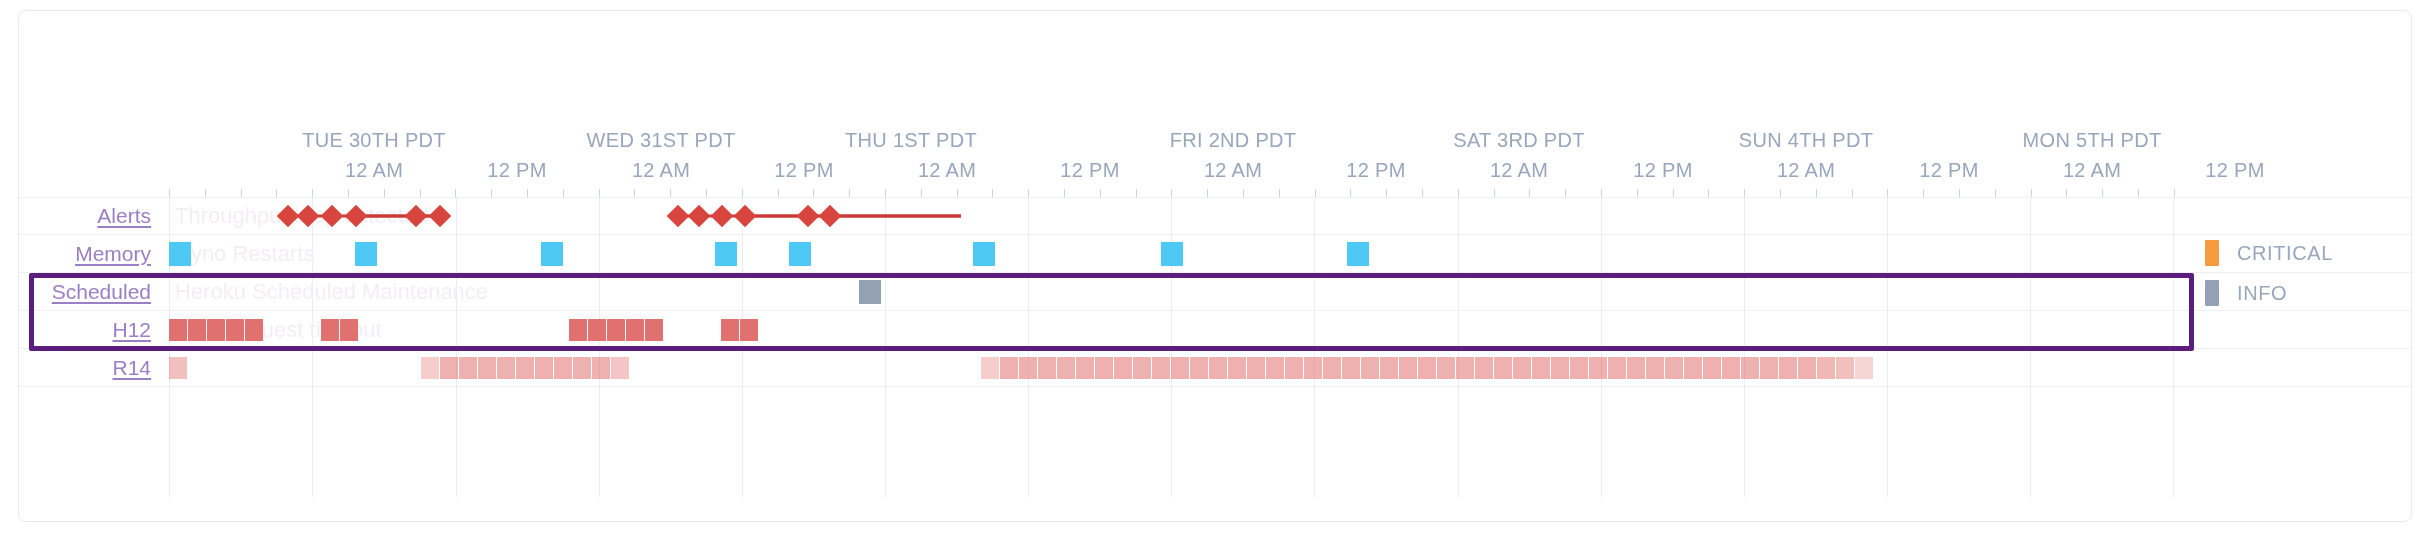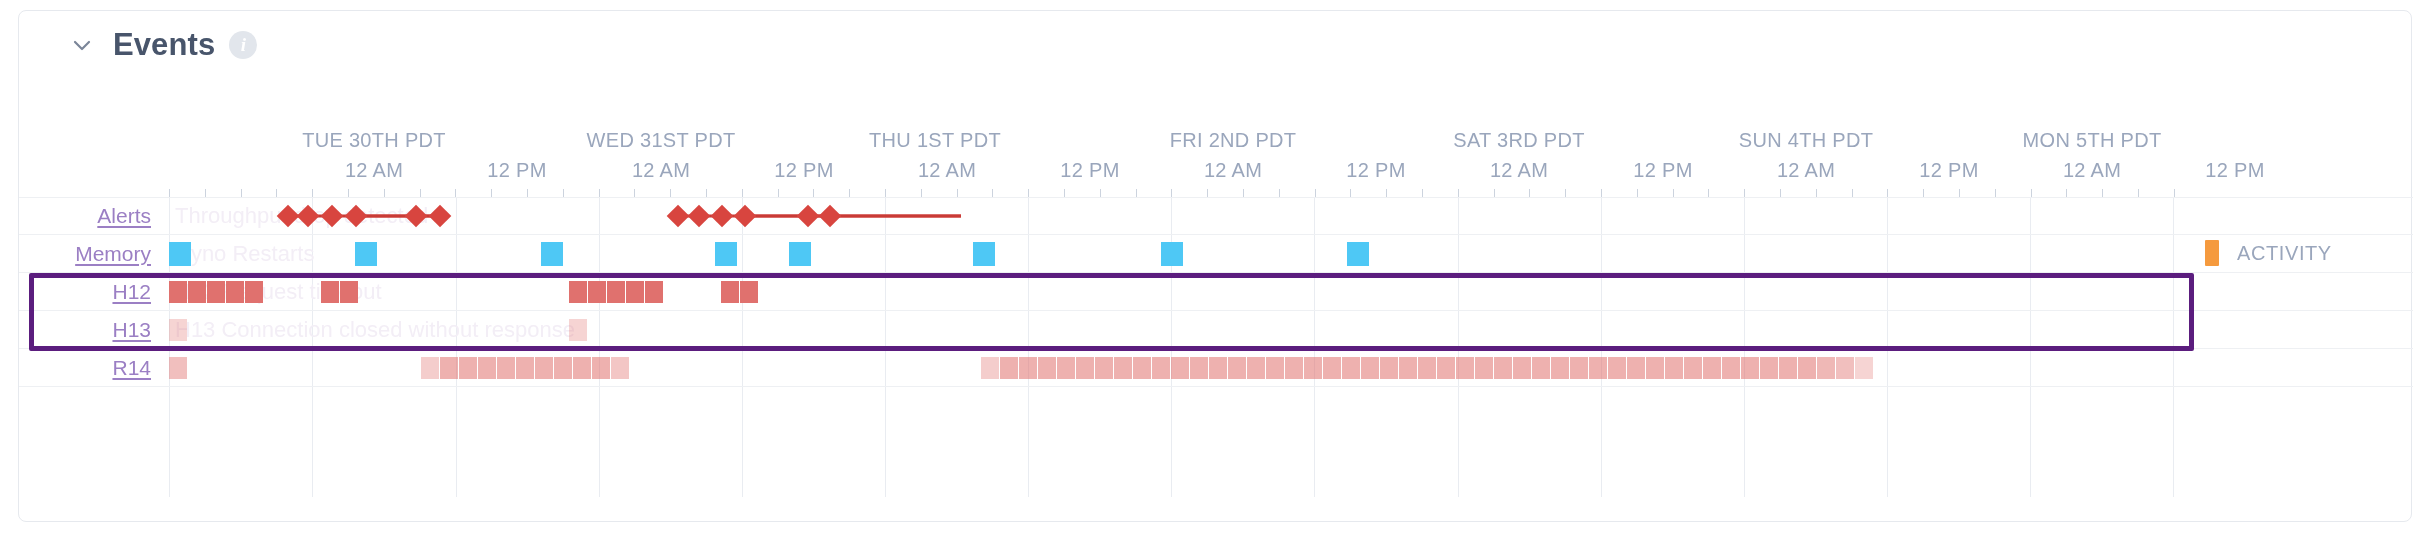--- a/index.html
+++ b/index.html
@@ -207,34 +207,25 @@
     white-space: nowrap;
     pointer-events: none;
     user-select: none;
   }
 </style>
 </head>
 <body>
 
 <div class="card">
 
-  <div class="card-header">
-    <div class="chevron">
-      <svg width="26" height="26" viewBox="0 0 26 26">
-        <path d="M6 10 L13 17 L20 10" fill="none" stroke="#7b8699" stroke-width="2.2" stroke-linecap="round" stroke-linejoin="round"></path>
-      </svg>
-    </div>
-    <div class="card-title">Events</div>
-    <div class="info-icon">i</div>
-  </div>
 
   <div class="axis-days" id="axis-days">
       <div class="axis-label" style="left: 355px;">TUE 30TH PDT</div>
       <div class="axis-label" style="left: 642px;">WED 31ST PDT</div>
-      <div class="axis-label" style="left: 916px;">THU 1ST PDT</div>
+      <div class="axis-label" style="left: 892px;">THU 1ST PDT</div>
       <div class="axis-label" style="left: 1214px;">FRI 2ND PDT</div>
       <div class="axis-label" style="left: 1500px;">SAT 3RD PDT</div>
       <div class="axis-label" style="left: 1787px;">SUN 4TH PDT</div>
       <div class="axis-label" style="left: 2073px;">MON 5TH PDT</div>
     </div>
 
   <div class="axis-hours" id="axis-hours">
       <div class="axis-label" style="left: 355px;">12 AM</div>
       <div class="axis-label" style="left: 498px;">12 PM</div>
       <div class="axis-label" style="left: 642px;">12 AM</div>
@@ -363,45 +354,44 @@
           <div class="blk" style="left: 186px; width: 22px; height: 24px; background: rgb(78, 200, 245);"></div>
           <div class="blk" style="left: 372px; width: 22px; height: 24px; background: rgb(78, 200, 245);"></div>
           <div class="blk" style="left: 546px; width: 22px; height: 24px; background: rgb(78, 200, 245);"></div>
           <div class="blk" style="left: 620px; width: 22px; height: 24px; background: rgb(78, 200, 245);"></div>
           <div class="blk" style="left: 804px; width: 22px; height: 24px; background: rgb(78, 200, 245);"></div>
           <div class="blk" style="left: 992px; width: 22px; height: 24px; background: rgb(78, 200, 245);"></div>
           <div class="blk" style="left: 1178px; width: 22px; height: 24px; background: rgb(78, 200, 245);"></div>
         </div>
       </div>
       <div class="row">
+        <div class="row-label">Scheduled</div>
+        <div class="row-track">
+          <div class="ghost" style="left: 6px;">Heroku Scheduled Maintenance</div>
+          <div class="blk" style="left: 690px; width: 22px; height: 24px; background: rgb(148, 160, 180);"></div>
+        </div>
+      </div>
+      <div class="row">
         <div class="row-label">H12</div>
         <div class="row-track">
           <div class="ghost" style="left: 6px;">H12 Request timeout</div>
           <div class="blk" style="left: 0px; width: 18px; height: 22px; background: rgb(224, 113, 110);"></div>
           <div class="blk" style="left: 19px; width: 18px; height: 22px; background: rgb(224, 113, 110);"></div>
           <div class="blk" style="left: 38px; width: 18px; height: 22px; background: rgb(224, 113, 110);"></div>
           <div class="blk" style="left: 57px; width: 18px; height: 22px; background: rgb(224, 113, 110);"></div>
           <div class="blk" style="left: 76px; width: 18px; height: 22px; background: rgb(224, 113, 110);"></div>
           <div class="blk" style="left: 152px; width: 18px; height: 22px; background: rgb(224, 113, 110);"></div>
           <div class="blk" style="left: 171px; width: 18px; height: 22px; background: rgb(224, 113, 110);"></div>
           <div class="blk" style="left: 400px; width: 18px; height: 22px; background: rgb(224, 113, 110);"></div>
           <div class="blk" style="left: 419px; width: 18px; height: 22px; background: rgb(224, 113, 110);"></div>
           <div class="blk" style="left: 438px; width: 18px; height: 22px; background: rgb(224, 113, 110);"></div>
           <div class="blk" style="left: 457px; width: 18px; height: 22px; background: rgb(224, 113, 110);"></div>
           <div class="blk" style="left: 476px; width: 18px; height: 22px; background: rgb(224, 113, 110);"></div>
           <div class="blk" style="left: 552px; width: 18px; height: 22px; background: rgb(224, 113, 110);"></div>
           <div class="blk" style="left: 571px; width: 18px; height: 22px; background: rgb(224, 113, 110);"></div>
-        </div>
-      </div>
-      <div class="row">
-        <div class="row-label">H13</div>
-        <div class="row-track">
-          <div class="ghost" style="left: 6px;">H13 Connection closed without response</div>
-          <div class="blk" style="left: 0px; width: 18px; height: 22px; background: rgb(224, 113, 110); opacity: 0.3;"></div>
-          <div class="blk" style="left: 400px; width: 18px; height: 22px; background: rgb(224, 113, 110); opacity: 0.3;"></div>
         </div>
       </div>
       <div class="row">
         <div class="row-label">R14</div>
         <div class="row-track">
           <div class="blk" style="left: 0px; width: 18px; height: 22px; background: rgb(224, 113, 110); opacity: 0.45;"></div>
           <div class="blk" style="left: 252px; width: 18px; height: 22px; background: rgb(224, 113, 110); opacity: 0.35;"></div>
           <div class="blk" style="left: 271px; width: 18px; height: 22px; background: rgb(224, 113, 110); opacity: 0.55;"></div>
           <div class="blk" style="left: 290px; width: 18px; height: 22px; background: rgb(224, 113, 110); opacity: 0.55;"></div>
           <div class="blk" style="left: 309px; width: 18px; height: 22px; background: rgb(224, 113, 110); opacity: 0.55;"></div>
@@ -461,17 +451,21 @@
           <div class="blk" style="left: 1686px; width: 18px; height: 22px; background: rgb(224, 113, 110); opacity: 0.3;"></div>
         </div>
       </div>
     </div>
 
   <div class="select-box"></div>
 
   <div class="legend" id="legend">
       <div class="legend-item">
         <div class="legend-swatch" style="background: rgb(245, 154, 62);"></div>
-        <div class="legend-text">ACTIVITY</div>
+        <div class="legend-text">CRITICAL</div>
+      </div>
+      <div class="legend-item">
+        <div class="legend-swatch" style="background: rgb(148, 160, 180);"></div>
+        <div class="legend-text">INFO</div>
       </div>
     </div>
 
 </div>
 
 </body></html>

